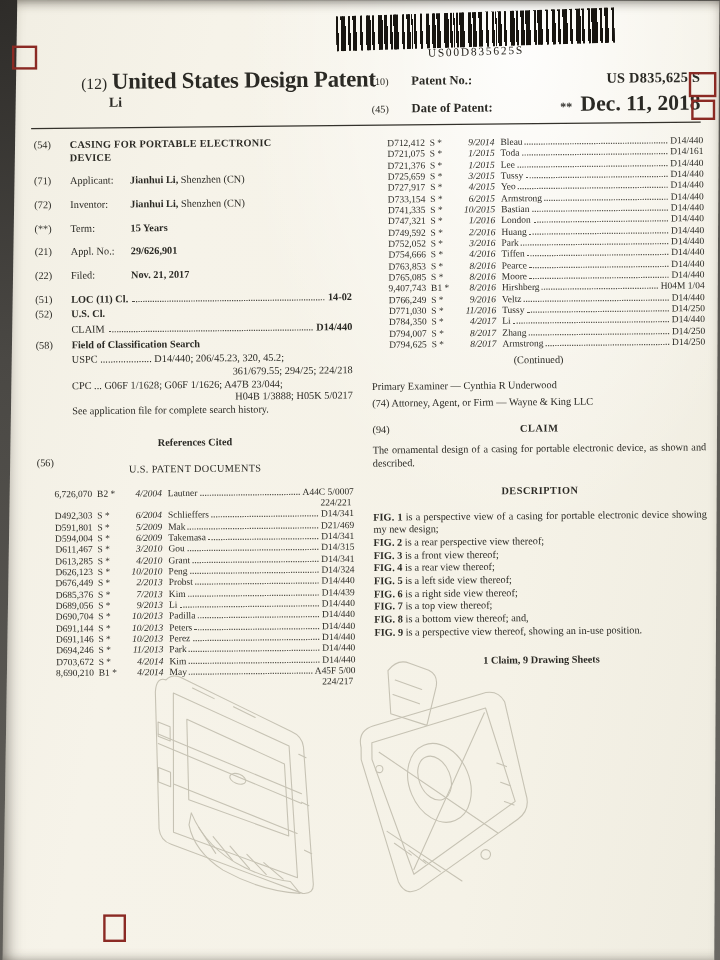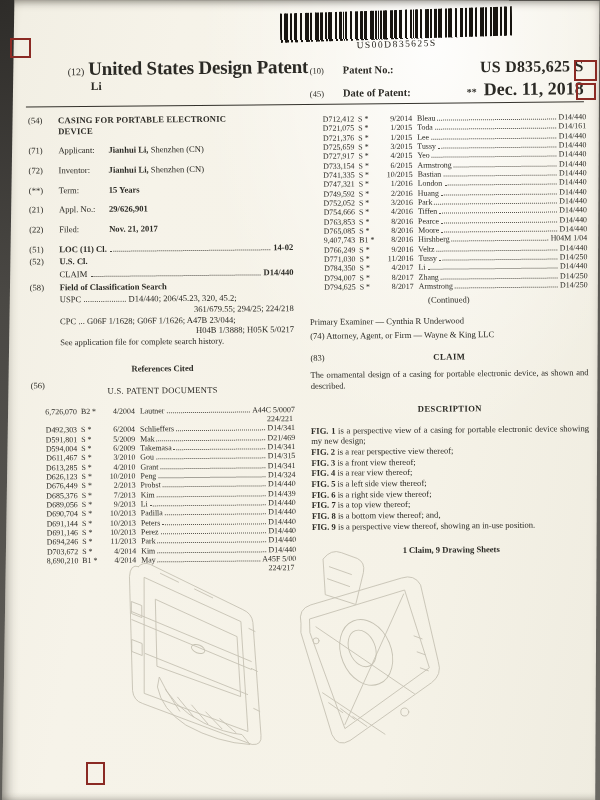--- a/index.html
+++ b/index.html
@@ -23,29 +23,29 @@
   
   .barcode{position:absolute;left:283px;top:11px;width:232px;transform:rotate(-1.3deg);}
   .barcode-bars{height:29px;background:
       repeating-linear-gradient(90deg,#17140f 0 2px,transparent 2px 5px),
       repeating-linear-gradient(90deg,#17140f 0 1px,transparent 1px 7px),
       repeating-linear-gradient(90deg,transparent 0 4px,#17140f 4px 6px,transparent 6px 11px);}
   .barcode-label{text-align:center;font-size:9.5px;letter-spacing:1.5px;margin-top:0px;color:#27241e;}
 
   
   .h-left{position:absolute;left:70px;top:56px;white-space:nowrap;}
-  .h-kind{font-size:10px;}
+  .h-kind{font-size:13px;}
   .h-title{font-size:19px;font-weight:bold;letter-spacing:-0.2px;}
   .h-author{font-size:11.5px;font-weight:bold;margin-left:23px;margin-top:0px;}
   .h-right{position:absolute;left:312px;top:60px;width:274px;font-size:10.5px;}
   .h-row{display:flex;align-items:baseline;margin-bottom:3px;}
   .h-num{font-size:8.5px;margin-right:19px;}
   .h-lab{font-weight:bold;}
   .h-fill{flex:1;}
-  .h-patno{font-weight:bold;font-size:16px;letter-spacing:0.2px;}
+  .h-patno{font-weight:bold;font-size:12px;letter-spacing:0.2px;}
   .h-stars{font-weight:bold;font-size:10px;margin-right:7px;}
   .h-date{font-weight:bold;font-size:18px;}
   .header-rule{position:absolute;left:28px;top:104px;width:558px;border-top:1.6px solid #34322c;}
 
   
   .col-left{position:absolute;left:30px;top:113px;width:264px;font-size:8.6px;line-height:1.24;}
   .col-right{position:absolute;left:310px;top:115px;width:278px;font-size:8.6px;line-height:1.24;}
   .bib{display:flex;margin-bottom:9px;}
   .bib-num{width:30px;flex:none;}
   .bib-label{width:50px;flex:none;}
@@ -59,21 +59,21 @@
   .cls-right{text-align:right;}
   .refs-head{text-align:center;font-weight:bold;margin-top:16px;}
   .refs-sub{text-align:center;margin-top:12px;margin-bottom:10px;letter-spacing:0.3px;}
   .refs-56{position:absolute;margin-top:16px;}
 
   
   .ref-table{font-size:7.9px;line-height:1.18;}
   .ref-main{display:flex;align-items:baseline;}
   .r-num{width:46px;text-align:right;flex:none;font-family:Liberation Serif, serif;}
   .r-kind{width:21px;text-align:left;flex:none;margin-left:4px;}
-  .r-date{width:33px;text-align:right;flex:none;}
+  .r-date{width:33px;text-align:right;flex:none;font-style:italic;}
   .r-name{margin-left:5px;flex:none;}
   .r-leader{flex:1;border-bottom:1px dotted #55524a;margin:0 2px 2px 2px;}
   .r-cls{text-align:right;flex:none;}
   .ref-cont{text-align:right;padding-right:2px;}
   .ref-cont:empty{display:none;}
   .continued{text-align:center;margin:4px 0 10px 0;}
 
   
   .official{margin-bottom:3px;}
   .ital{}
@@ -638,21 +638,21 @@
 
           </div>
         </div>
 
       <div class="continued">(Continued)</div>
 
       <div class="official"><span class="ital">Primary Examiner</span><span> — Cynthia R Underwood</span></div>
       <div class="official"><span>(74)</span> <span class="ital">Attorney, Agent, or Firm</span><span> — Wayne &amp; King LLC</span></div>
 
       <div class="claim-head">
-        <span class="claim-num">(83)</span>
+        <span class="claim-num">(94)</span>
         <span class="claim-title">CLAIM</span>
       </div>
       <div class="para">The ornamental design of a casing for portable electronic device, as shown and described.</div>
 
       <div class="desc-head">DESCRIPTION</div>
 
       <div>
 
           <div class="fig-line"><span class="fig-label">FIG. 1</span><span> is a perspective view of a casing for portable electronic device showing my new design;</span></div>
 

